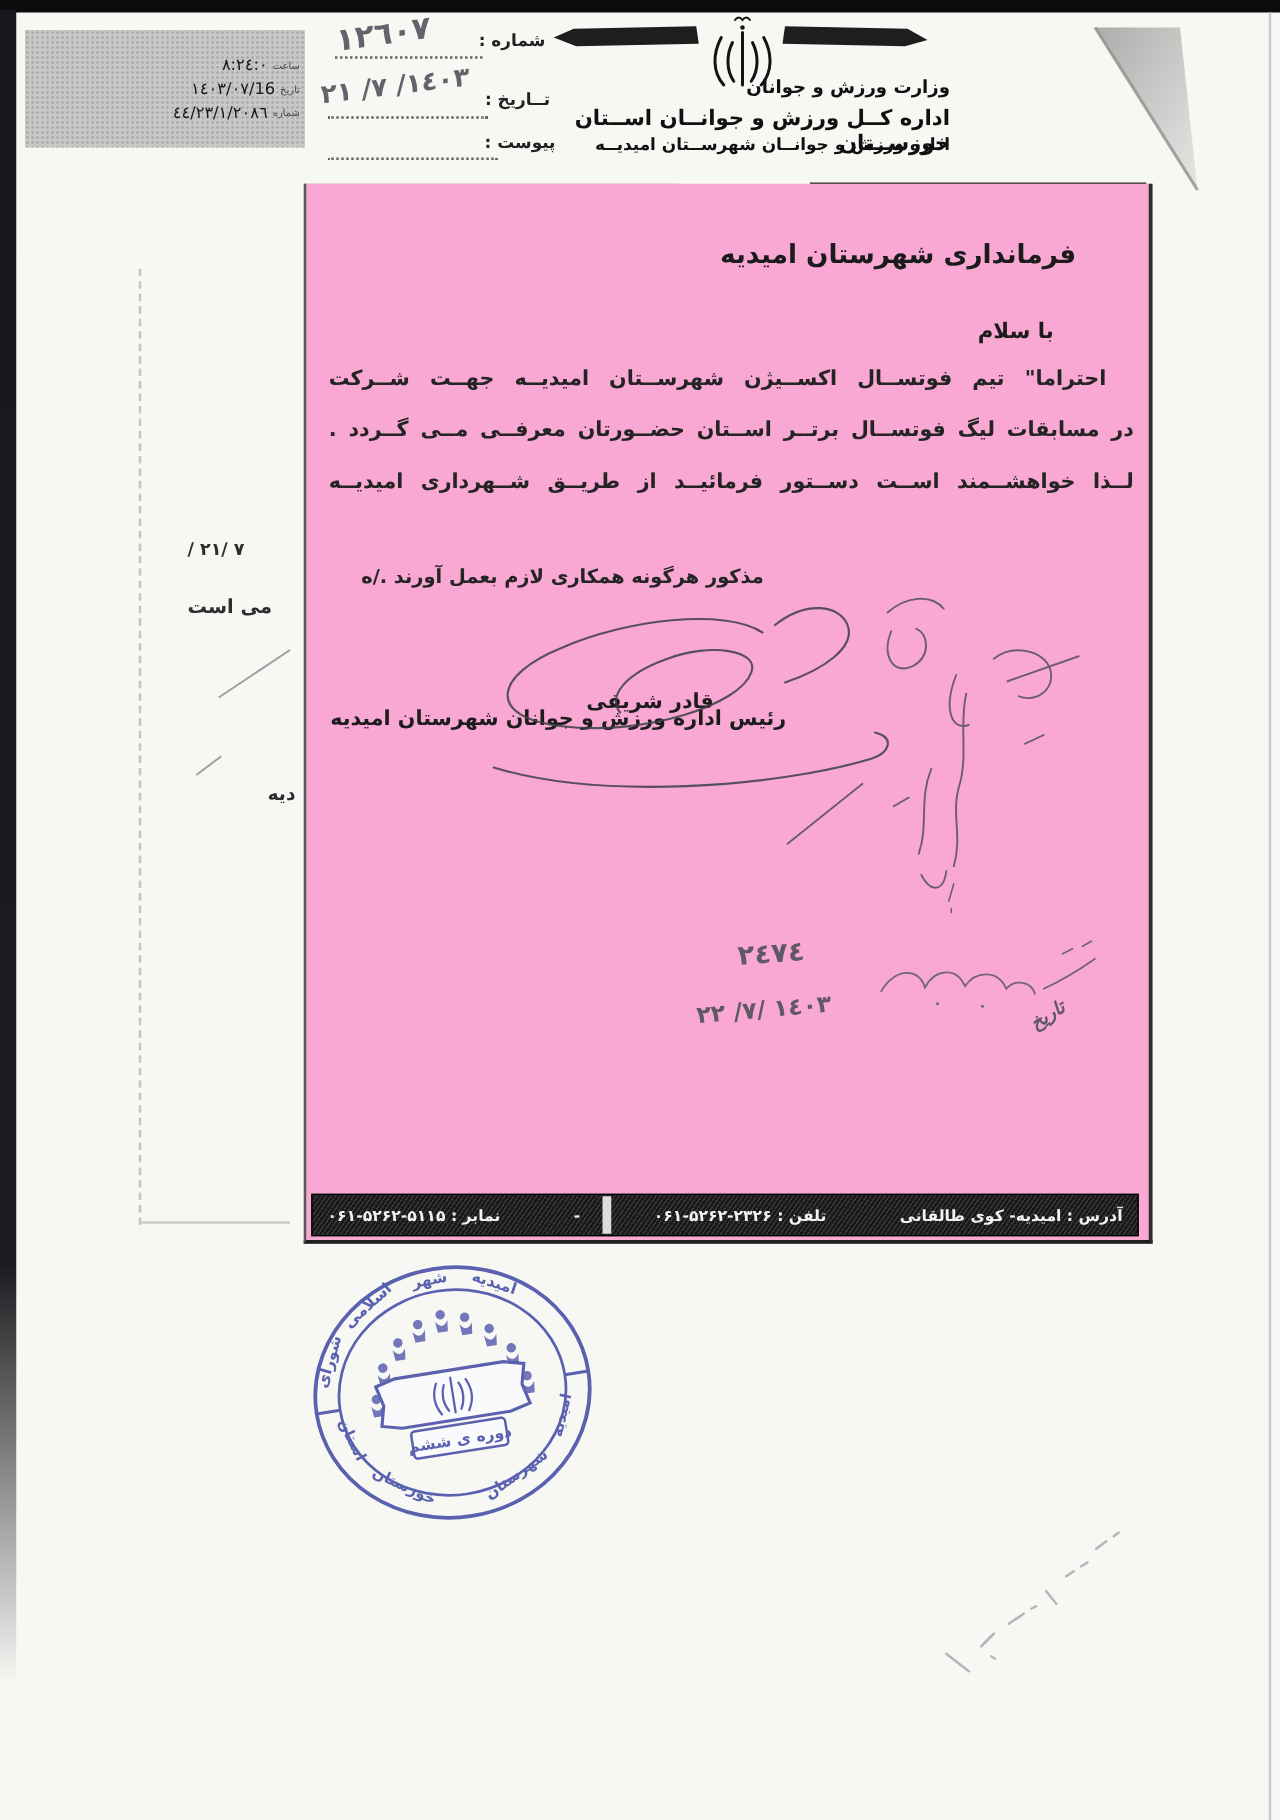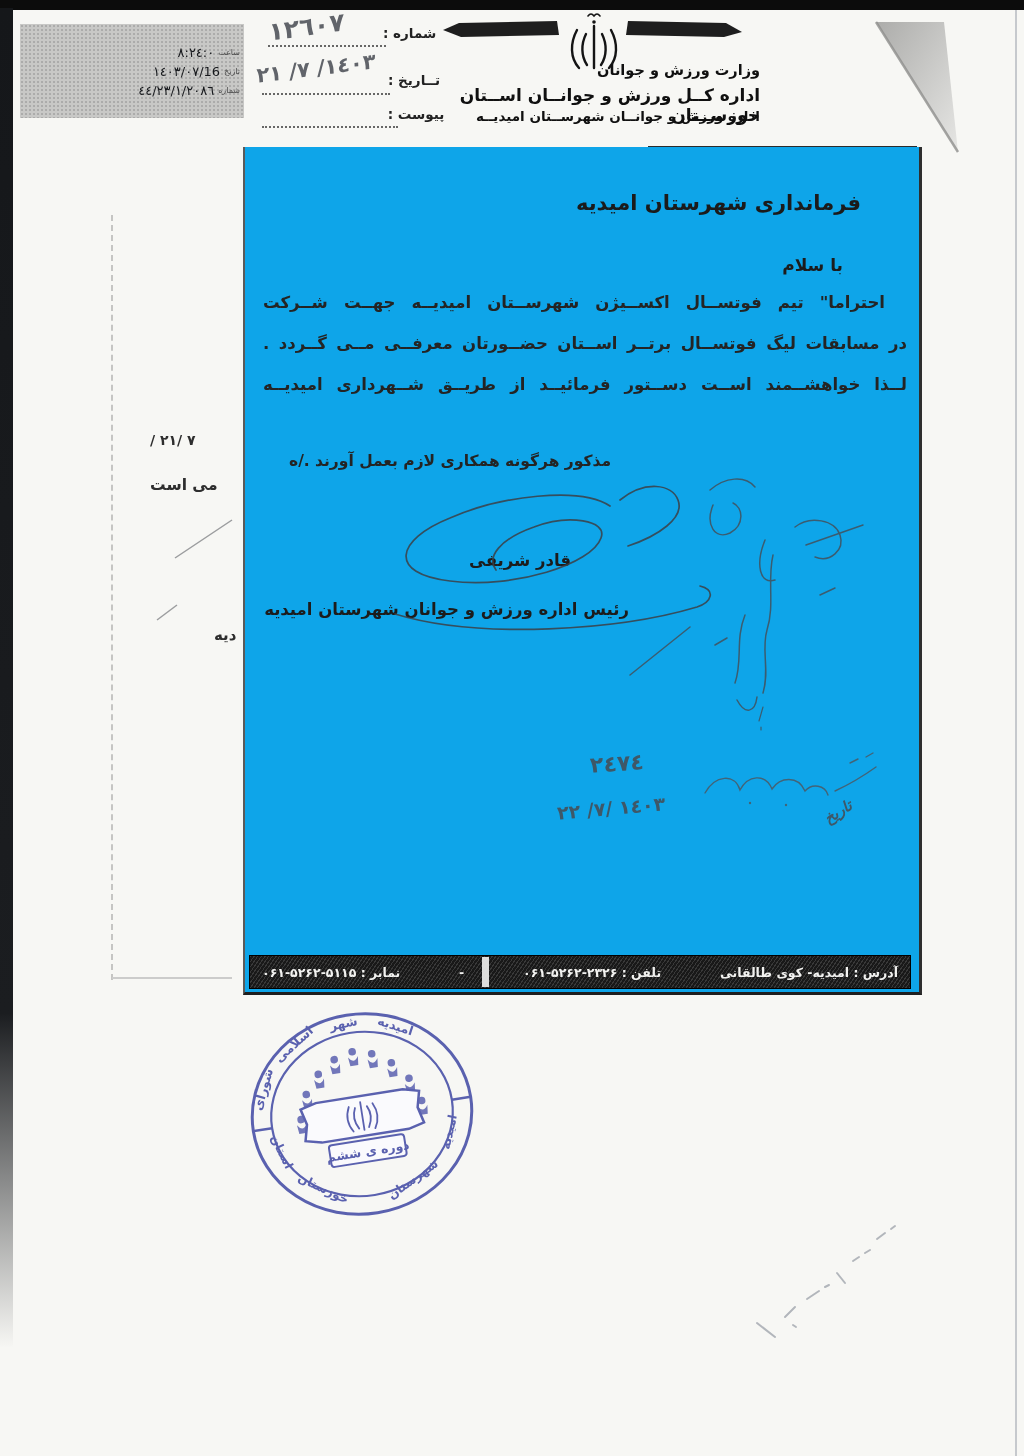--- a/index.html
+++ b/index.html
@@ -21,21 +21,21 @@
   .fax-row{direction:rtl;display:flex;align-items:center;justify-content:flex-start;gap:4px;}
   .fax-lab{font-size:8px;color:#4a4a4a;}
   .fax-val{font-size:13px;font-weight:normal;color:#16181c;letter-spacing:1px;}
   
   .field-label{font-size:13.5px;font-weight:bold;color:#222;}
   .dotline{border-bottom:2px dotted #4e4e4e;height:1px;opacity:.85;}
   .hand{color:#474b52;font-weight:bold;opacity:.85;}
   
   .mini-line{left:430px;width:330px;text-align:right;font-weight:bold;color:#101010;}
   
-  .letter-box{left:243px;top:147px;width:674px;height:845px;background:#0ea5e9;
+  .letter-box{left:243px;top:147px;width:674px;height:845px;background:#f9a8d4;
               border-left:2px solid #5a5a5a;border-right:3px solid #2e2e2e;border-bottom:3px solid #1f1f1f;}
   .box-topseg1{left:243px;top:147px;width:300px;height:1px;background:#ababab;}
   .box-topseg2{left:648px;top:146px;width:269px;height:4px;background:#2b2b2b;}
   .body-line{right:12px;left:18px;direction:rtl;font-size:16.5px;font-weight:bold;color:#242424;
              text-align:justify;text-align-last:justify;white-space:nowrap;}
   .footer-band{left:4px;top:808px;width:662px;height:34px;background:#191919;
                background-image:repeating-linear-gradient(125deg,rgba(255,255,255,.14) 0 1px,transparent 1px 3px);
                border:1px solid #000;display:flex;direction:rtl;align-items:center;
                justify-content:space-between;padding:0 12px;box-sizing:border-box;}
   .footer-band span{color:#f2f2f0;font-size:12.5px;font-weight:bold;white-space:nowrap;}
@@ -123,21 +123,21 @@
     <div class="abs rtl bold" style="right:58px;top:44px;font-size:21px;color:#1b1b1b">فرمانداری شهرستان امیدیه</div>
 
     <div class="abs rtl bold" style="right:76px;top:108px;font-size:17px">با سلام</div>
 
     <div class="abs body-line" style="top:146px;right:34px">احتراما" تیم فوتســال اکســیژن شهرســتان امیدیــه جهــت شــرکت</div>
     <div class="abs body-line" style="top:228px">لــذا خواهشــمند اســت دســتور فرمائیــد از طریــق شــهرداری امیدیــه</div>
     <div class="abs body-line" style="top:187px">در مسابقات لیگ  فوتســال برتــر اســتان  حضــورتان معرفــی مــی گــردد .</div>
     <div class="abs rtl bold" style="left:114px;top:305px;width:252px;font-size:15.5px;white-space:nowrap;color:#242424">مذکور هرگونه همکاری لازم بعمل آورند ./ه</div>
 
     <div class="abs rtl bold" style="left:205px;top:404px;width:140px;text-align:center;font-size:16.5px">قادر شریفی</div>
-    <div class="abs rtl bold" style="left:52px;top:453px;width:332px;text-align:right;font-size:16.5px;white-space:nowrap">رئیس اداره ورزش و جوانان شهرستان امیدیه</div>
+    <div class="abs rtl bold" style="left:52px;top:418px;width:332px;text-align:right;font-size:16.5px;white-space:nowrap">رئیس اداره ورزش و جوانان شهرستان امیدیه</div>
 
     <div class="abs hand" dir="ltr" style="left:345px;top:604px;font-size:22px;letter-spacing:4px;transform:rotate(-4deg)">٢٤٧٤</div>
     <div class="abs hand" dir="ltr" style="left:312px;top:650px;font-size:19px;letter-spacing:3px;transform:rotate(-5deg)">١٤٠٣ /٧/ ٢٢</div>
     <div class="abs hand rtl" style="left:578px;top:656px;font-size:15px;font-style:italic;transform:rotate(-32deg)">تاریخ</div>
 
     <div class="abs footer-band">
       <span>آدرس : امیدیه- کوی طالقانی</span>
       <span>
         <span>تلفن :</span>
         <bdi dir="ltr">۰۶۱-۵۲۶۲-۲۳۲۶</bdi>

